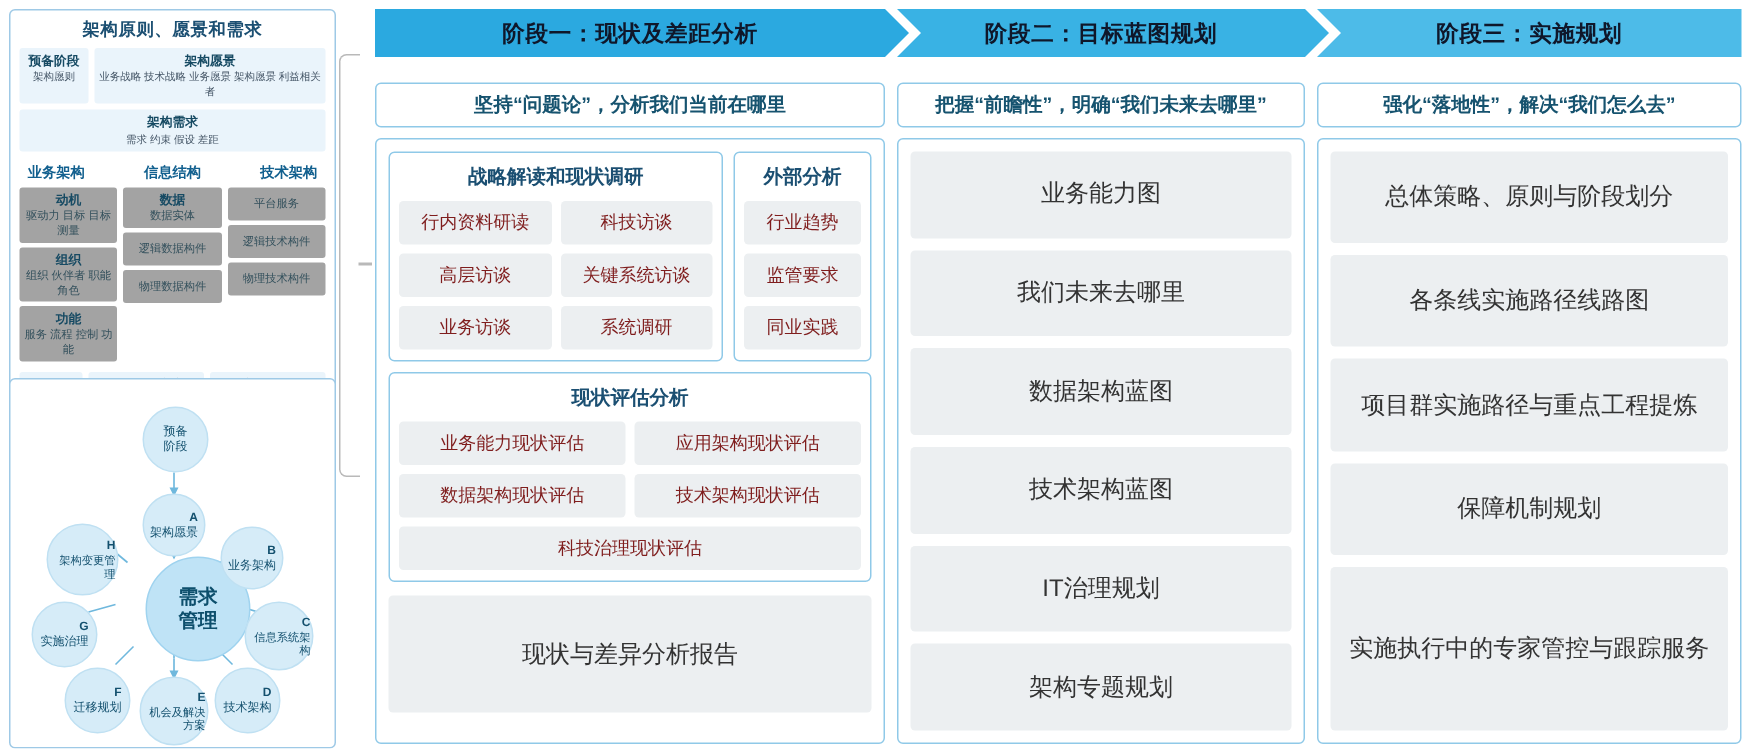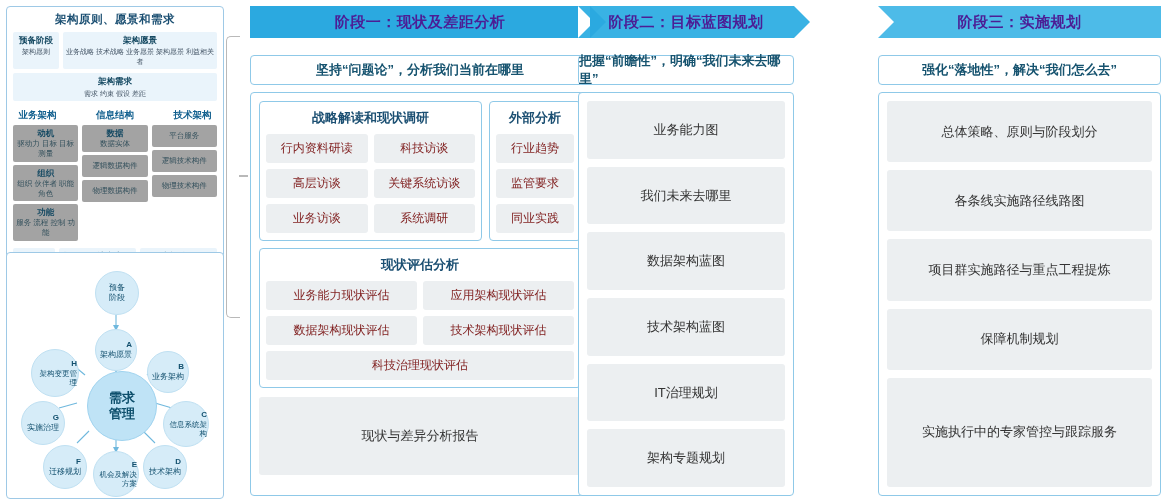--- a/index.html
+++ b/index.html
@@ -169,21 +169,21 @@
 
   
   .phase {
     position: absolute;
     top: 6px;
     box-sizing: border-box;
   }
   .phase-header {
     height: 32px;
     position: relative;
-    color: #4c1d95;
+    color: #0f172a;
     font-size: 15px;
     font-weight: bold;
     display: flex;
     align-items: center;
     justify-content: center;
     background: #29abe2;
     letter-spacing: .5px;
   }
   .phase-header.h1 { background: #2ba9e0; }
   .phase-header.h2 { background: #39b2e4; }
@@ -265,21 +265,21 @@
     display: grid;
     grid-template-columns: 1fr;
     gap: 6px;
   }
   .gray-box {
     background: #eceff1;
     border-radius: 3px;
     display: flex;
     align-items: center;
     justify-content: center;
-    font-size: 13px;
+    font-size: 16px;
     color: #333;
     text-align: center;
     box-sizing: border-box;
     padding: 4px;
   }
 </style>
 </head>
 <body>
 
 <div class="page">
@@ -373,21 +373,21 @@
           <line x1="70" y1="190" x2="82" y2="178"></line>
           <line x1="109" y1="160" x2="109" y2="186"></line>
         </g>
         <g fill="#6fb8dd">
           <polygon points="109,78 106,72 112,72"></polygon>
           <polygon points="109,120 106,114 112,114"></polygon>
           <polygon points="109,200 106,194 112,194"></polygon>
         </g>
       </svg>
 
-      <div class="node center" style="left:80px;top:118px;width:70px;height:70px;">
+      <div class="node center" style="left:90px;top:118px;width:70px;height:70px;">
         <span class="lbl">需求<br>管理</span>
       </div>
       <div class="node" style="left:88px;top:18px;width:44px;height:44px;">
         <span class="lbl">预备<br>阶段</span>
       </div>
       <div class="node" style="left:88px;top:76px;width:42px;height:42px;">
         <span class="lbl"><span class="tag">A</span><span>架构愿景</span></span>
       </div>
       <div class="node" style="left:140px;top:98px;width:42px;height:42px;">
         <span class="lbl"><span class="tag">B</span><span>业务架构</span></span>
@@ -454,21 +454,21 @@
           <div class="chip">数据架构现状评估</div>
           <div class="chip">技术架构现状评估</div>
         </div>
         <div class="chip" style="margin-top:6px;">科技治理现状评估</div>
       </div>
 
       <div class="gray-box" style="margin-top:9px;height:78px;">现状与差异分析报告</div>
     </div>
   </div>
 
-  <div class="phase" style="left:578px;width:216px;">
+  <div class="phase" style="left:598px;width:272px;">
     <div class="phase-header h2">
       <span class="innotch"></span>
       <span>阶段二：目标蓝图规划</span>
       <span class="notch"></span>
     </div>
     <div class="phase-sub">把握“前瞻性”，明确“我们未来去哪里”</div>
     <div class="phase-body" style="height:404px;display:flex;flex-direction:column;gap:8px;">
       <div class="gray-box" style="flex:1;">业务能力图</div>
       <div class="gray-box" style="flex:1;">我们未来去哪里</div>
       <div class="gray-box" style="flex:1;">数据架构蓝图</div>

